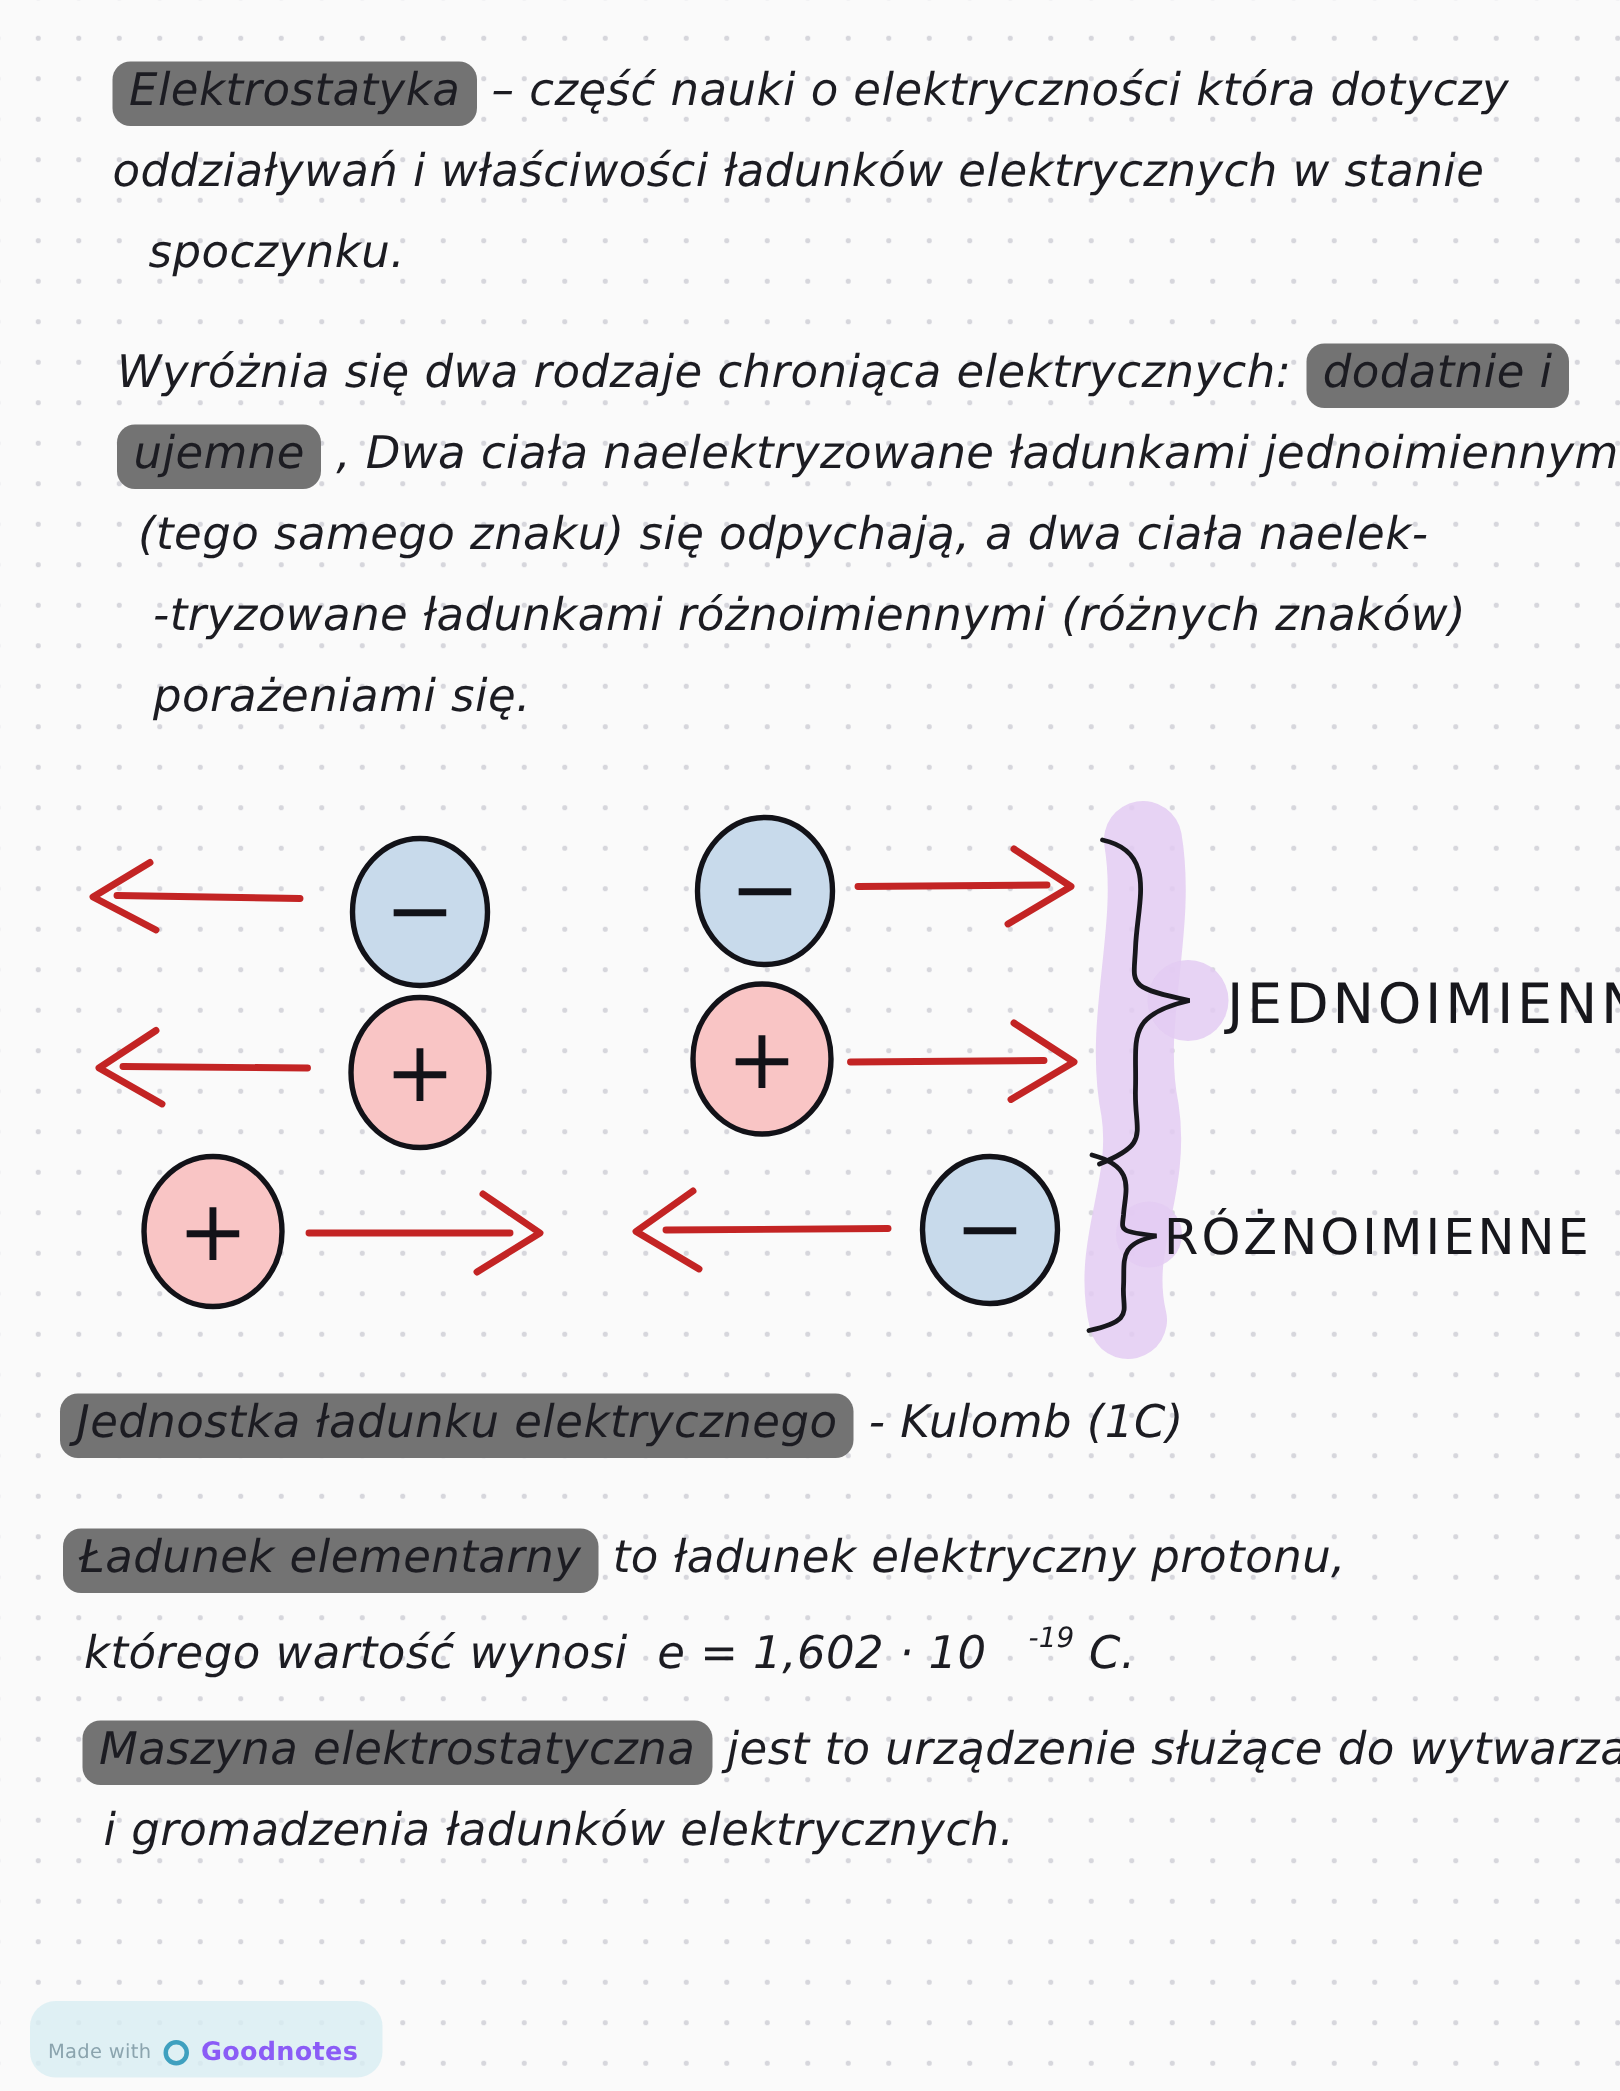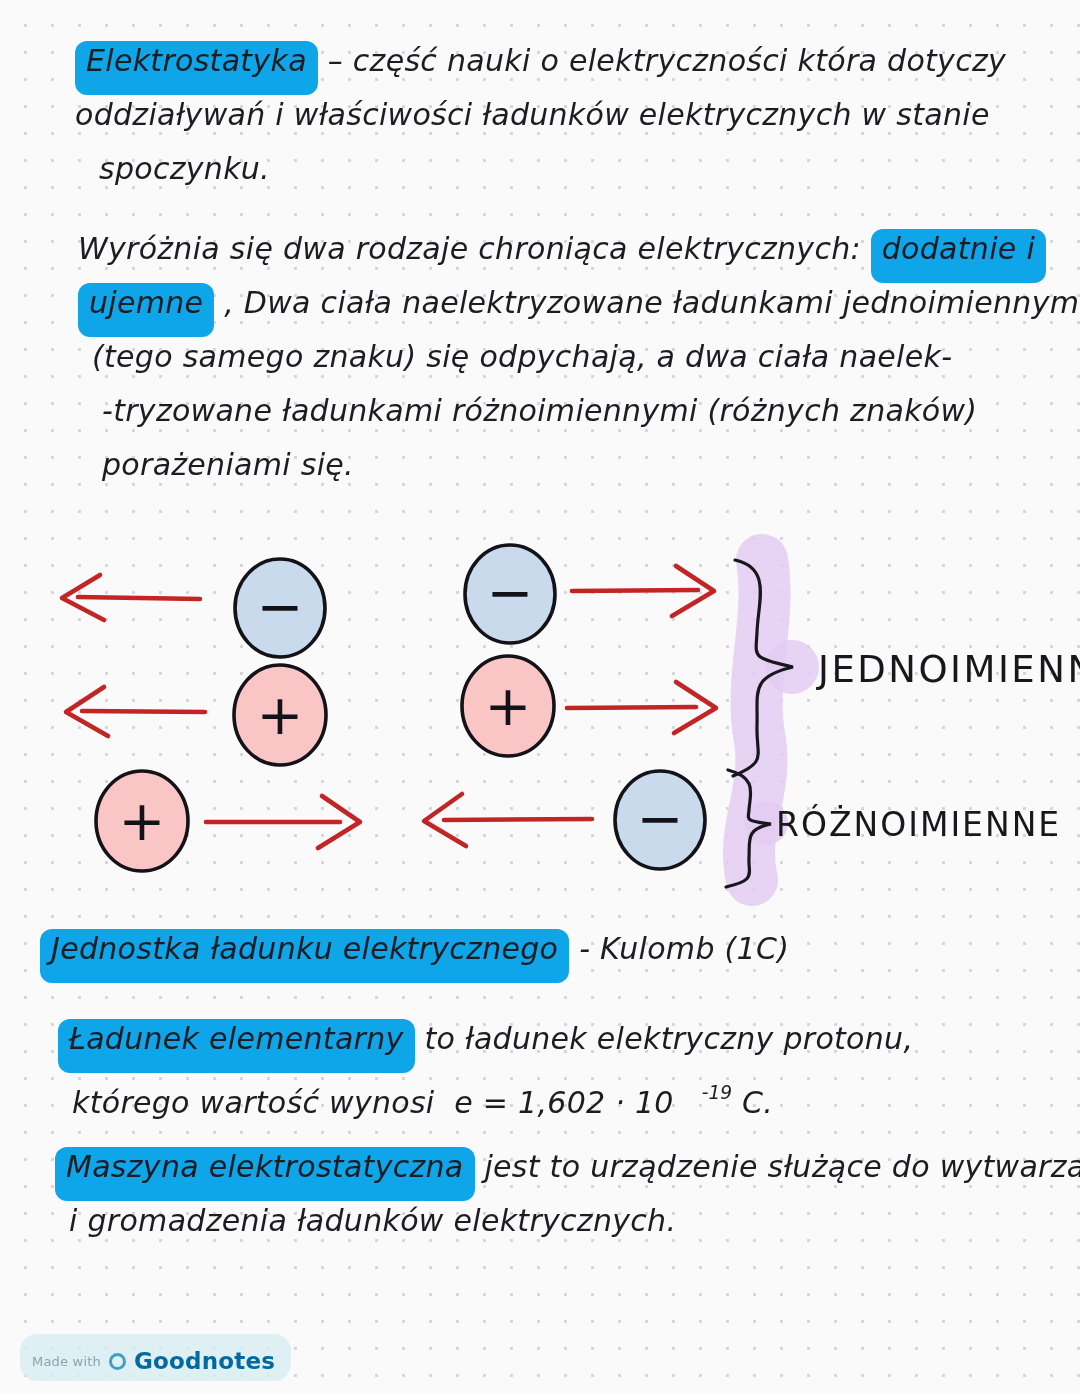--- a/index.html
+++ b/index.html
@@ -5,40 +5,40 @@
   html,body{margin:0;padding:0;}
   body{
     width:1080px;height:1394px;position:relative;overflow:hidden;
     background-color:#fafafa;
     background-image:radial-gradient(circle,#d6d6dc 1.7px,rgba(0,0,0,0) 1.9px);
     background-size:27px 27px;background-position:12px 12px;
     font-family:"DejaVu Sans",sans-serif;color:#1c1c22;
   }
   .hand{font-style:italic;font-size:30px;line-height:54px;letter-spacing:.3px;white-space:nowrap;}
   .para{position:absolute;}
-  .hl{background:#0ea5e9;border-radius:12px;padding:2px 11px 17px;box-decoration-break:clone;}
+  .hl{background:#737373;border-radius:12px;padding:2px 11px 6px;box-decoration-break:clone;}
   .indent1{margin-left:14px;}
   .indent2{margin-left:24px;}
   sup{font-size:.62em;vertical-align:14px;letter-spacing:0;margin-left:28px;}
   svg text{font-family:"DejaVu Sans",sans-serif;}
   .shaft,.head{stroke:#c32424;stroke-width:4.6;fill:none;stroke-linecap:round;stroke-linejoin:round;}
   .cellshape{stroke:#121218;stroke-width:3.6;}
   .neg{fill:#c8daeb;}
   .pos{fill:#f9c5c5;}
   .sign{font-size:56px;fill:#121218;text-anchor:middle;}
   .brace{stroke:#17171c;stroke-width:3.2;fill:none;stroke-linecap:round;}
   .bracehl{stroke:#e3cbf2;stroke-width:52;fill:none;stroke-linecap:round;opacity:.85;}
   .capslabel{font-size:37px;fill:#17171c;letter-spacing:2.5px;}
   .capslabel2{font-size:33px;fill:#17171c;letter-spacing:2px;}
   .watermark{
     position:absolute;left:20px;top:1334px;display:flex;align-items:center;gap:8px;
-    background:rgba(216,238,243,.8);border-radius:17px;padding:14px 16px 7px 12px;
+    background:rgba(216,238,243,.8);border-radius:17px;padding:24px 16px 7px 12px;
   }
   .wm-prefix{font-size:13px;color:#8ba4ae;letter-spacing:.2px;}
-  .wm-brand{font-size:23px;color:#0369a1;font-weight:bold;letter-spacing:.2px;}
+  .wm-brand{font-size:17px;color:#8b5cf6;font-weight:bold;letter-spacing:.2px;}
   .wm-logo{width:17px;height:17px;border-radius:50%;border:3px solid #3fa0bf;box-sizing:border-box;display:inline-block;}
 </style>
 </head>
 <body>
 
 <div class="para hand" style="left:75px;top:34px;">
   <div>
     <span class="hl">Elektrostatyka</span>
     <span>– część nauki o elektryczności która dotyczy</span>
   </div>
@@ -116,21 +116,21 @@
   <text class="capslabel2" x="776" y="306">RÓŻNOIMIENNE</text>
 </svg>
 
 <div class="para hand" style="left:40px;top:922px;">
   <div>
     <span class="hl">Jednostka ładunku elektrycznego</span>
     <span>- Kulomb (1C)</span>
   </div>
 </div>
 
-<div class="para hand" style="left:58px;top:1012px;">
+<div class="para hand" style="left:42px;top:1012px;">
   <div>
     <span class="hl">Ładunek elementarny</span>
     <span>to ładunek elektryczny protonu,</span>
   </div>
   <div class="indent1">
     <span>którego wartość wynosi</span>
     <span>&nbsp;<span>e = 1,602 · 10</span><sup>-19</sup> <span>C.</span></span>
   </div>
 </div>
 

